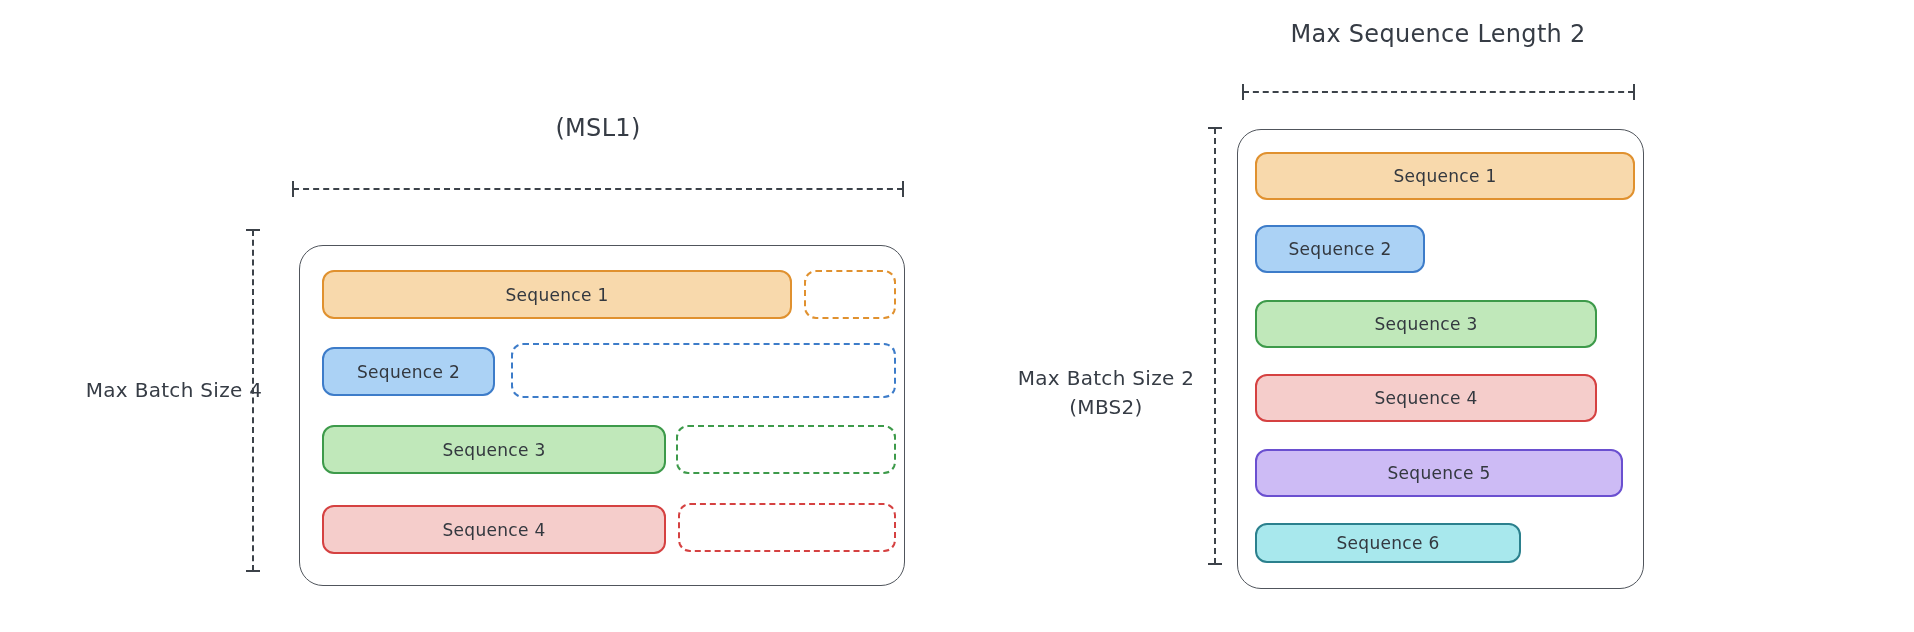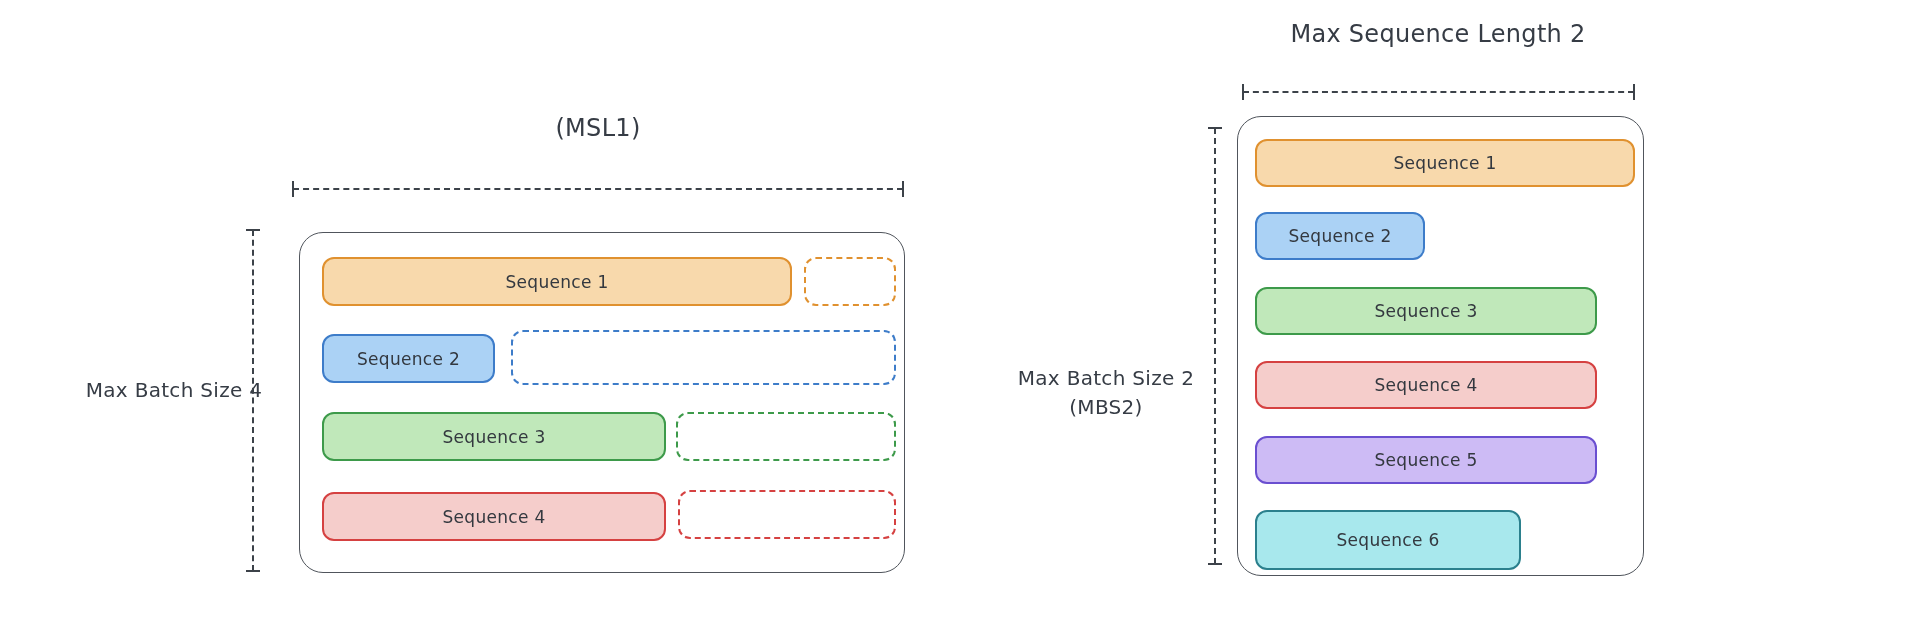--- a/index.html
+++ b/index.html
@@ -18,21 +18,21 @@
   .dim-h { position:absolute; height:0; border-top:2px dashed #3c4249; }
   .dim-h .tick { position:absolute; width:2px; height:16px; background:#3c4249; top:-9px; }
   .dim-h .tick.start { left:-1px; }
   .dim-h .tick.end { right:-1px; }
   .dim-v { position:absolute; width:0; border-left:2px dashed #3c4249; }
   .dim-v .tick { position:absolute; width:14px; height:2px; background:#3c4249; left:-8px; }
   .dim-v .tick.start { top:-1px; }
   .dim-v .tick.end { bottom:-1px; }
   .batch-box {
     position:absolute; background:#ffffff;
-    border:1.5px solid #50555c; border-radius:24px;
+    border:1.5px solid #50555c; border-radius:24px;margin-top:13px;
   }
   .seq-bar {
     position:absolute; border:2px solid; border-radius:12px;
     display:flex; align-items:center; justify-content:center;
     font-size:17px; letter-spacing:0.3px; color:#33383f;
     box-sizing:border-box;
   }
   .pad-box {
     position:absolute; border:2px dashed; border-radius:12px;
     background:transparent; box-sizing:border-box;
@@ -104,20 +104,20 @@
     <div class="batch-box" style="left:1237px; top:116px; width:405px; height:458px;">
 
       <div class="seq-bar" style="left: 17px; top: 22px; width: 380px; height: 48px; background-color: rgb(248, 217, 172); border-color: rgb(224, 145, 47);">Sequence 1</div>
 
       <div class="seq-bar" style="left: 17px; top: 95px; width: 170px; height: 48px; background-color: rgb(171, 210, 245); border-color: rgb(61, 124, 201);">Sequence 2</div>
 
       <div class="seq-bar" style="left: 17px; top: 170px; width: 342px; height: 48px; background-color: rgb(192, 232, 186); border-color: rgb(61, 154, 74);">Sequence 3</div>
 
       <div class="seq-bar" style="left: 17px; top: 244px; width: 342px; height: 48px; background-color: rgb(245, 205, 203); border-color: rgb(213, 65, 65);">Sequence 4</div>
 
-      <div class="seq-bar" style="left: 17px; top: 319px; width: 342px; height: 48px; background-color: rgb(205, 187, 245); border-color: rgb(106, 79, 208); text-align: right;">Sequence 5</div>
+      <div class="seq-bar" style="left: 17px; top: 319px; width: 368px; height: 48px; background-color: rgb(205, 187, 245); border-color: rgb(106, 79, 208); text-align: right;">Sequence 5</div>
 
-      <div class="seq-bar" style="left: 17px; top: 393px; width: 266px; height: 60px; background-color: rgb(168, 232, 237); border-color: rgb(43, 128, 141);">Sequence 6</div>
+      <div class="seq-bar" style="left: 17px; top: 393px; width: 266px; height: 40px; background-color: rgb(168, 232, 237); border-color: rgb(43, 128, 141);">Sequence 6</div>
 
     </div>
   </div>
 
 </div>
 
 </body></html>

